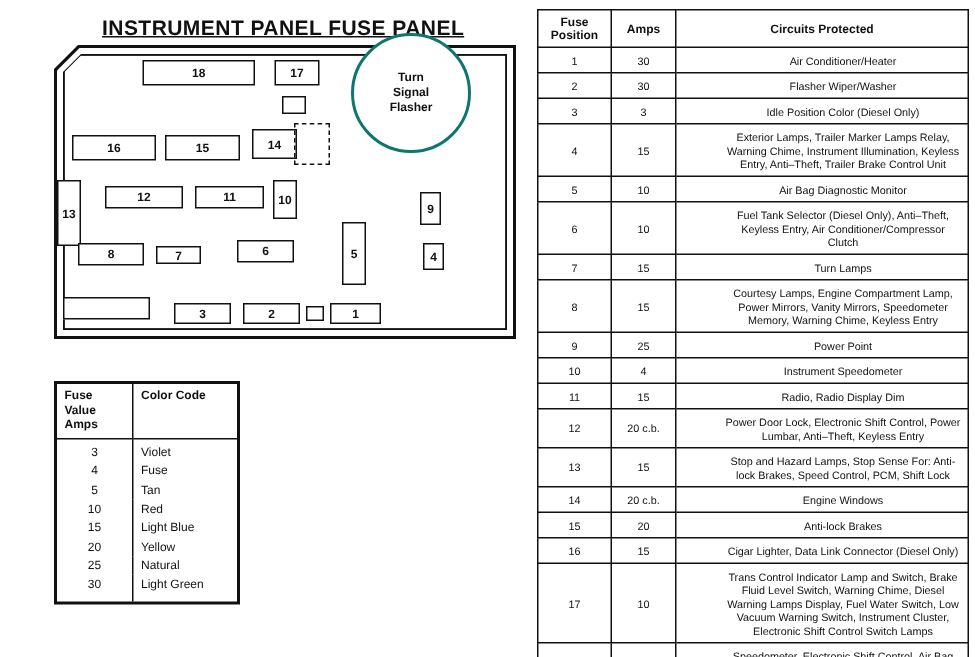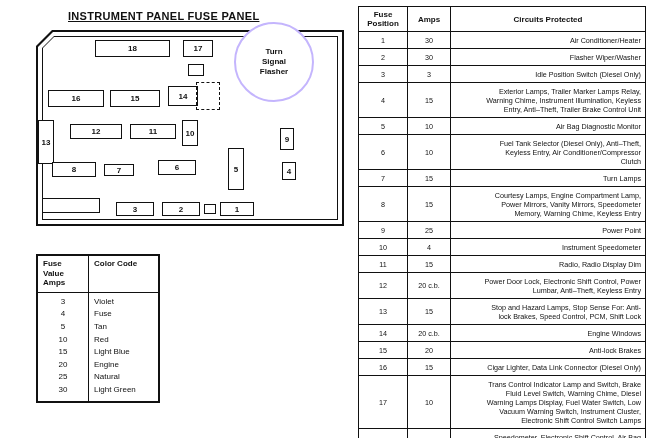--- a/index.html
+++ b/index.html
@@ -1,34 +1,34 @@
 <!DOCTYPE html>
 <html><head>
 <meta charset="utf-8">
 <style>
   html,body { margin:0; padding:0; background:#fff; font-family:"Liberation Sans", sans-serif; color:#111; }
   .screen { position:relative; width:650px; height:438px; background:#fff; overflow:hidden; }
 
   
-  .diagram-title { position:absolute; left:68px; top:10px; font-size:11px; font-weight:bold;
+  .diagram-title { position:absolute; left:68px; top:10px; font-size:14px; font-weight:bold;
                    text-decoration:underline; letter-spacing:.3px; }
 
   
   .panel { position:absolute; left:36px; top:30px; width:308px; height:196px; }
   .panel .outline   { position:absolute; inset:0; background:#111;
                       clip-path:polygon(16px 0,100% 0,100% 100%,0 100%,0 16px); }
   .panel .outline-i { position:absolute; inset:2px; background:#fff;
                       clip-path:polygon(15px 0,100% 0,100% 100%,0 100%,0 15px); }
   .panel .inner2    { position:absolute; inset:6px; background:#111;
                       clip-path:polygon(12px 0,100% 0,100% 100%,0 100%,0 12px); }
   .panel .inner2-i  { position:absolute; inset:7px; background:#fff;
                       clip-path:polygon(11px 0,100% 0,100% 100%,0 100%,0 11px); }
 
   .flasher { position:absolute; left:198px; top:-8px; width:76px; height:76px; border-radius:50%;
-             background:#fff; border:2px solid #c4b5fd; display:flex; align-items:center; justify-content:center;
+             background:#fff; border:2px solid #0f766e; display:flex; align-items:center; justify-content:center;
              text-align:center; z-index:5; }
   .flasher span { display:block; width:42px; font-size:8px; font-weight:bold; line-height:1.25; }
 
   .boxes { position:absolute; inset:0; z-index:4; }
   .fusebox { position:absolute; border:1.5px solid #111; background:#fff; display:flex;
              align-items:center; justify-content:center; font-size:8px; font-weight:bold; box-sizing:border-box; }
   .fusebox.dashed { border-style:dashed; background:transparent; }
 
   
   .legend { position:absolute; left:36px; top:254px; width:120px; border:2px solid #111; background:#fff; }
@@ -43,21 +43,21 @@
 
   
   .fusetable-wrap { position:absolute; left:358px; top:6px; width:288px; }
   table.fusetable { border-collapse:collapse; width:100%; background:#fff; }
   .fusetable th { border:1.3px solid #111; font-size:8px; font-weight:bold; text-align:center;
                   padding:3px 2px; line-height:1.15; }
   .fusetable td { border:1.3px solid #111; font-size:7.2px; line-height:9px; padding:3.5px 4px;
                   vertical-align:middle; }
   .fusetable td:nth-child(1) { width:40px; text-align:center; }
   .fusetable td:nth-child(2) { width:34px; text-align:center; }
-  .fusetable td:nth-child(3) { text-align:right;padding-left:32px; }
+  .fusetable td:nth-child(3) { text-align:center;padding-left:32px; }
 </style>
 </head>
 <body>
 
 <div class="screen">
 
   <div class="diagram-title">INSTRUMENT PANEL FUSE PANEL</div>
 
   <div class="panel">
     <div class="outline"></div>
@@ -119,21 +119,21 @@
           <tr>
             <td>10</td>
             <td>Red</td>
           </tr>
           <tr>
             <td>15</td>
             <td>Light Blue</td>
           </tr>
           <tr>
             <td>20</td>
-            <td>Engine</td>
+            <td>Yellow</td>
           </tr>
           <tr>
             <td>25</td>
             <td>Natural</td>
           </tr>
           <tr>
             <td>30</td>
             <td>Light Green</td>
           </tr>
         </tbody>
@@ -156,21 +156,21 @@
             <td>Air Conditioner/Heater</td>
           </tr>
           <tr>
             <td>2</td>
             <td>30</td>
             <td>Flasher Wiper/Washer</td>
           </tr>
           <tr>
             <td>3</td>
             <td>3</td>
-            <td>Idle Position Switch (Diesel Only)</td>
+            <td>Idle Position Color (Diesel Only)</td>
           </tr>
           <tr>
             <td>4</td>
             <td>15</td>
             <td>Exterior Lamps, Trailer Marker Lamps Relay, Warning Chime, Instrument Illumination, Keyless Entry, Anti–Theft, Trailer Brake Control Unit</td>
           </tr>
           <tr>
             <td>5</td>
             <td>10</td>
             <td>Air Bag Diagnostic Monitor</td>

